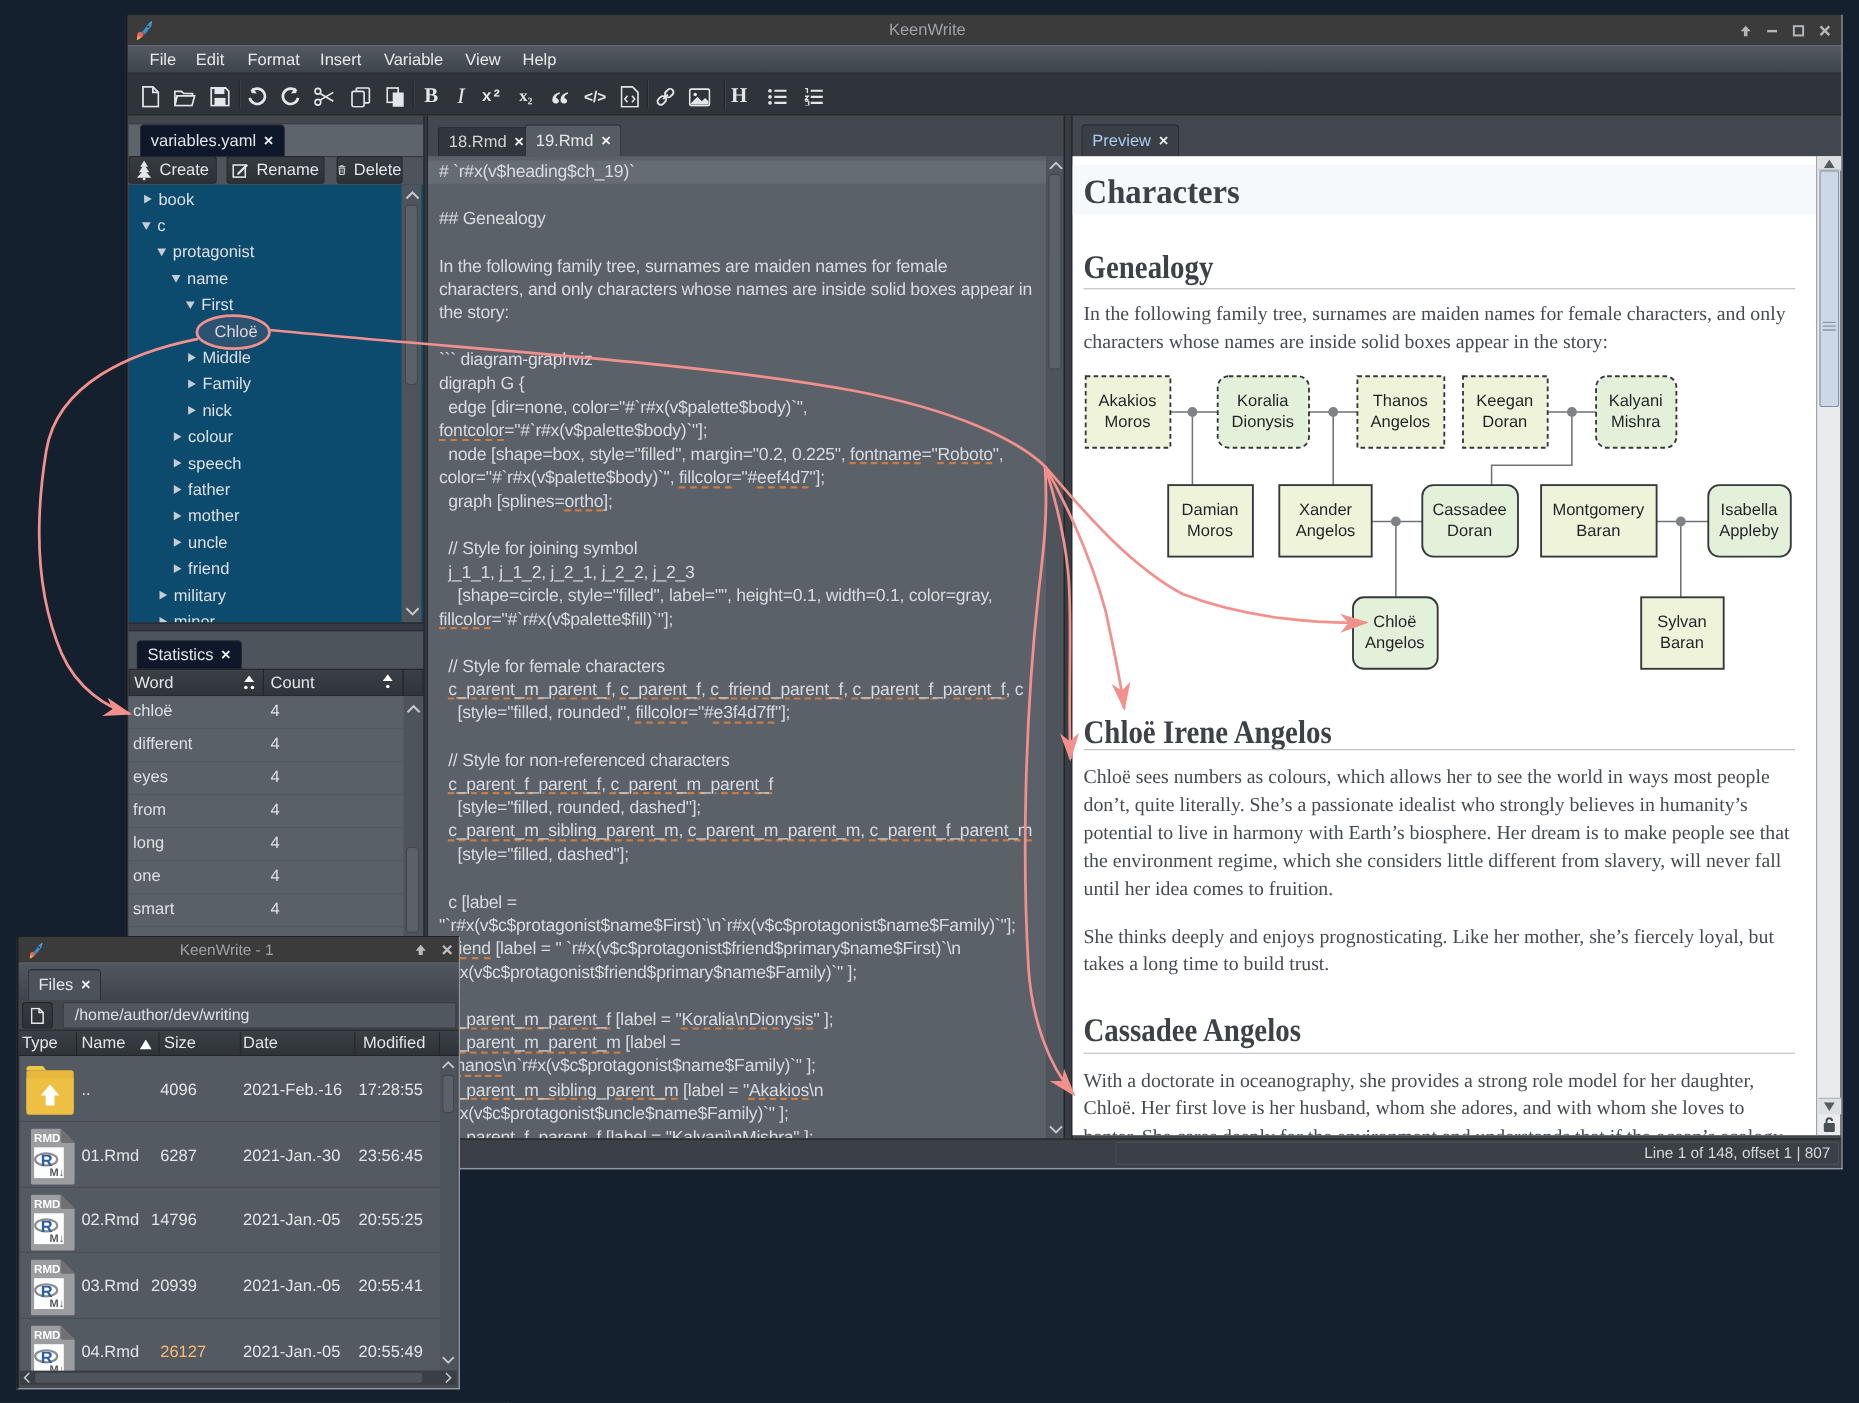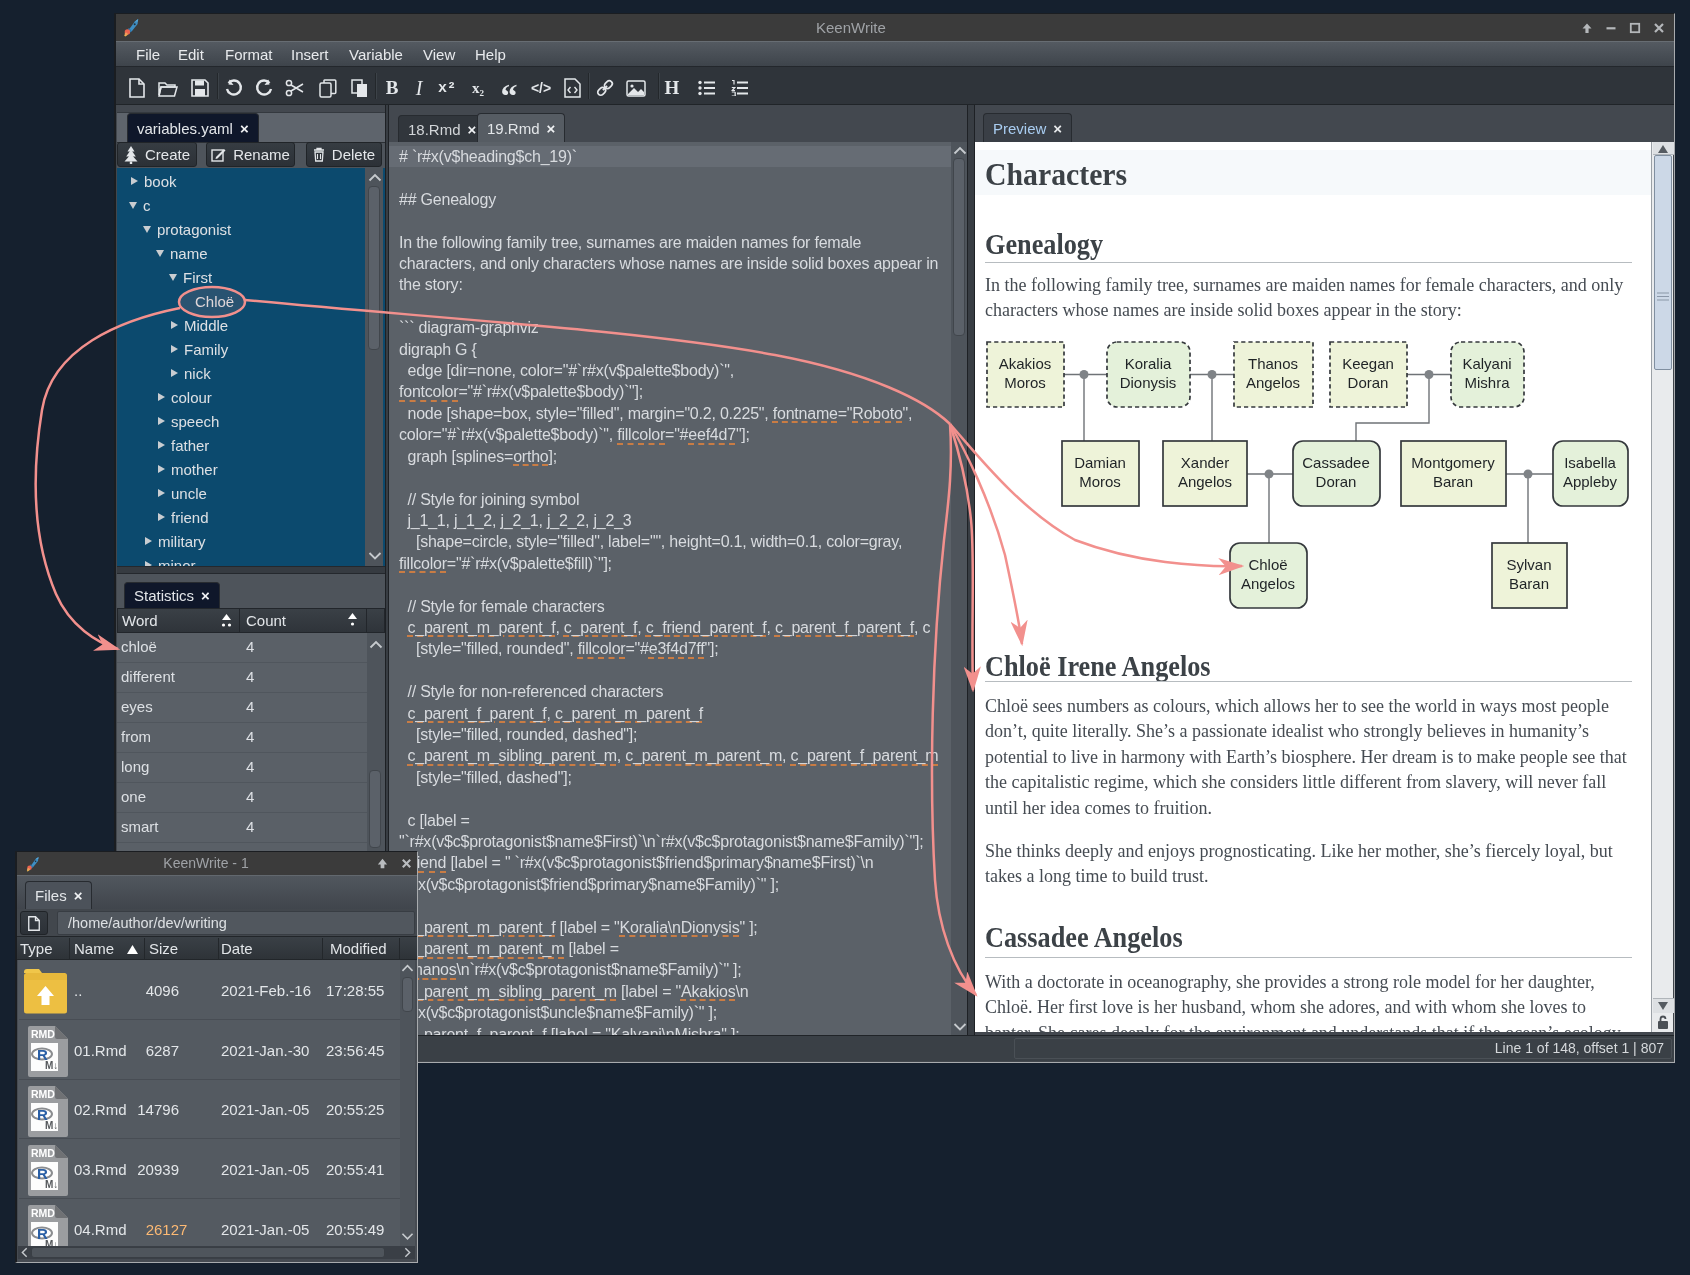--- a/index.html
+++ b/index.html
@@ -57,21 +57,21 @@
   <div id="mw-title">
     <svg class="abs" style="left:6px;top:4px" width="18" height="19" viewBox="0 0 18 19">
         <path d="M7 11.5 L12.8 3.6 L16.2 1.1 L15.6 5.9 L9.6 13.4 Z" fill="#3e8fc4"></path>
         <path d="M12.8 3.6 L16.2 1.1 L15.9 3.4 Z" fill="#5aa7d6"></path>
         <circle cx="12.7" cy="6.3" r="1" fill="#24323e"></circle>
         <path d="M6.2 10.2 C8.2 10.4 9.6 11.8 9.4 14 L7 14.6 Z" fill="#2e7ab0"></path>
         <circle cx="5.4" cy="13.9" r="2.7" fill="#ec6450"></circle>
         <path d="M2.2 17.8 L4 14.8 L5.8 16.4 L3.4 18.4 Z" fill="#f2c14e"></path>
         <circle cx="4.1" cy="15.9" r="1.5" fill="#f09c5a"></circle>
       </svg>
-    <div class="abs wtitle" style="left:700px;top:5px;width:86px;text-align:left">KeenWrite</div>
+    <div class="abs wtitle" style="left:684px;top:5px;width:86px;text-align:center">KeenWrite</div>
     <svg class="abs" style="left:1464px;top:7px" width="14" height="14" viewBox="0 0 14 14">
         <path d="M7 2.5 L11.5 7.5 L8.6 7.5 L8.6 12 L5.4 12 L5.4 7.5 L2.5 7.5 Z" fill="#b4b7ba"></path>
       </svg>
     <svg class="abs" style="left:1488px;top:7px" width="14" height="14" viewBox="0 0 14 14">
         <rect x="2.5" y="6.2" width="9" height="2.2" fill="#b4b7ba"></rect>
       </svg>
     <svg class="abs" style="left:1512px;top:7px" width="14" height="14" viewBox="0 0 14 14">
         <rect x="2.8" y="2.8" width="8.4" height="8.4" fill="none" stroke="#b4b7ba" stroke-width="1.8"></rect>
       </svg>
     <svg class="abs" style="left:1536px;top:7px" width="14" height="14" viewBox="0 0 14 14">
@@ -195,21 +195,21 @@
     <div class="btn" style="left:0px;top:37px;width:80px;height:25px"><svg width="14" height="18" viewBox="0 0 14 18">
           <path d="M7 0 L10.5 5.5 H3.5 Z" fill="#e4e7ea"></path>
           <path d="M7 3.5 L11.8 10.5 H2.2 Z" fill="#e4e7ea"></path>
           <path d="M7 8 L13.5 15.5 H0.5 Z" fill="#e4e7ea"></path>
           <rect x="5.8" y="15.5" width="2.4" height="2.5" fill="#e4e7ea"></rect>
         </svg>Create</div>
     <div class="btn" style="left:89px;top:37px;width:89px;height:25px"><svg width="15" height="15" viewBox="0 0 15 15">
           <rect x="1" y="3" width="11" height="11" fill="none" stroke="#e4e7ea" stroke-width="1.4"></rect>
           <path d="M5 10 L13 2 L14.5 3.5 L6.5 11.5 L4.5 12 Z" fill="#e4e7ea"></path>
         </svg>Rename</div>
-    <div class="btn" style="left:189px;top:37px;width:76px;height:25px"><svg width="12" height="15" viewBox="0 0 12 15">
+    <div class="btn" style="left:189px;top:37px;width:60px;height:25px"><svg width="12" height="15" viewBox="0 0 12 15">
           <path d="M1 3 h10 M4 3 V1.5 h4 V3 M2 5 h8 l-.7 9 h-6.6 Z" fill="none" stroke="#e4e7ea" stroke-width="1.3"></path>
           <path d="M4.5 7 v5 M7.5 7 v5" stroke="#e4e7ea" stroke-width="1.1"></path>
         </svg>Delete</div>
 
     <div id="tree" style="left:0;top:63px;width:268px;height:398px">
       <div class="trow" style="left:14px;top:1px">
           <span class="tri-r"></span>
           <span style="margin-left:6px">book</span>
         </div>
       <div class="trow" style="left:12px;top:25px">
@@ -463,21 +463,21 @@
             <text x="293" y="259">Angelos</text>
           <text x="554" y="240">Sylvan</text>
             <text x="554" y="259">Baran</text>
         </g>
       </svg>
       <div class="h2line" style="left:10px;top:507px;font-size:30px;transform:scaleX(.875)">Chloë Irene Angelos</div>
       <div class="hr" style="left:10px;top:539px;width:647px"></div>
       <div class="pvline" style="left:10px;top:554px">Chloë sees numbers as colours, which allows her to see the world in ways most people</div>
       <div class="pvline" style="left:10px;top:579px">don’t, quite literally. She’s a passionate idealist who strongly believes in humanity’s</div>
       <div class="pvline" style="left:10px;top:605px">potential to live in harmony with Earth’s biosphere. Her dream is to make people see that</div>
-      <div class="pvline" style="left:10px;top:630px">the capitalistic regime, which she considers little different from slavery, will never fall</div>
+      <div class="pvline" style="left:10px;top:630px">the environment regime, which she considers little different from slavery, will never fall</div>
       <div class="pvline" style="left:10px;top:656px">until her idea comes to fruition.</div>
       <div class="pvline" style="left:10px;top:699px">She thinks deeply and enjoys prognosticating. Like her mother, she’s fiercely loyal, but</div>
       <div class="pvline" style="left:10px;top:724px">takes a long time to build trust.</div>
       <div class="h2line" style="left:10px;top:778px;font-size:30px;transform:scaleX(.875)">Cassadee Angelos</div>
       <div class="hr" style="left:10px;top:815px;width:647px"></div>
       <div class="pvline" style="left:10px;top:830px">With a doctorate in oceanography, she provides a strong role model for her daughter,</div>
       <div class="pvline" style="left:10px;top:855px">Chloë. Her first love is her husband, whom she adores, and with whom she loves to</div>
       <div class="pvline" style="left:10px;top:881px">banter. She cares deeply for the environment and understands that if the ocean’s ecology</div>
     </div>
     <div class="abs" style="left:1534px;top:37px;width:22px;height:890px;background:#e9ebed;border-left:1px solid #9aa0a6">

